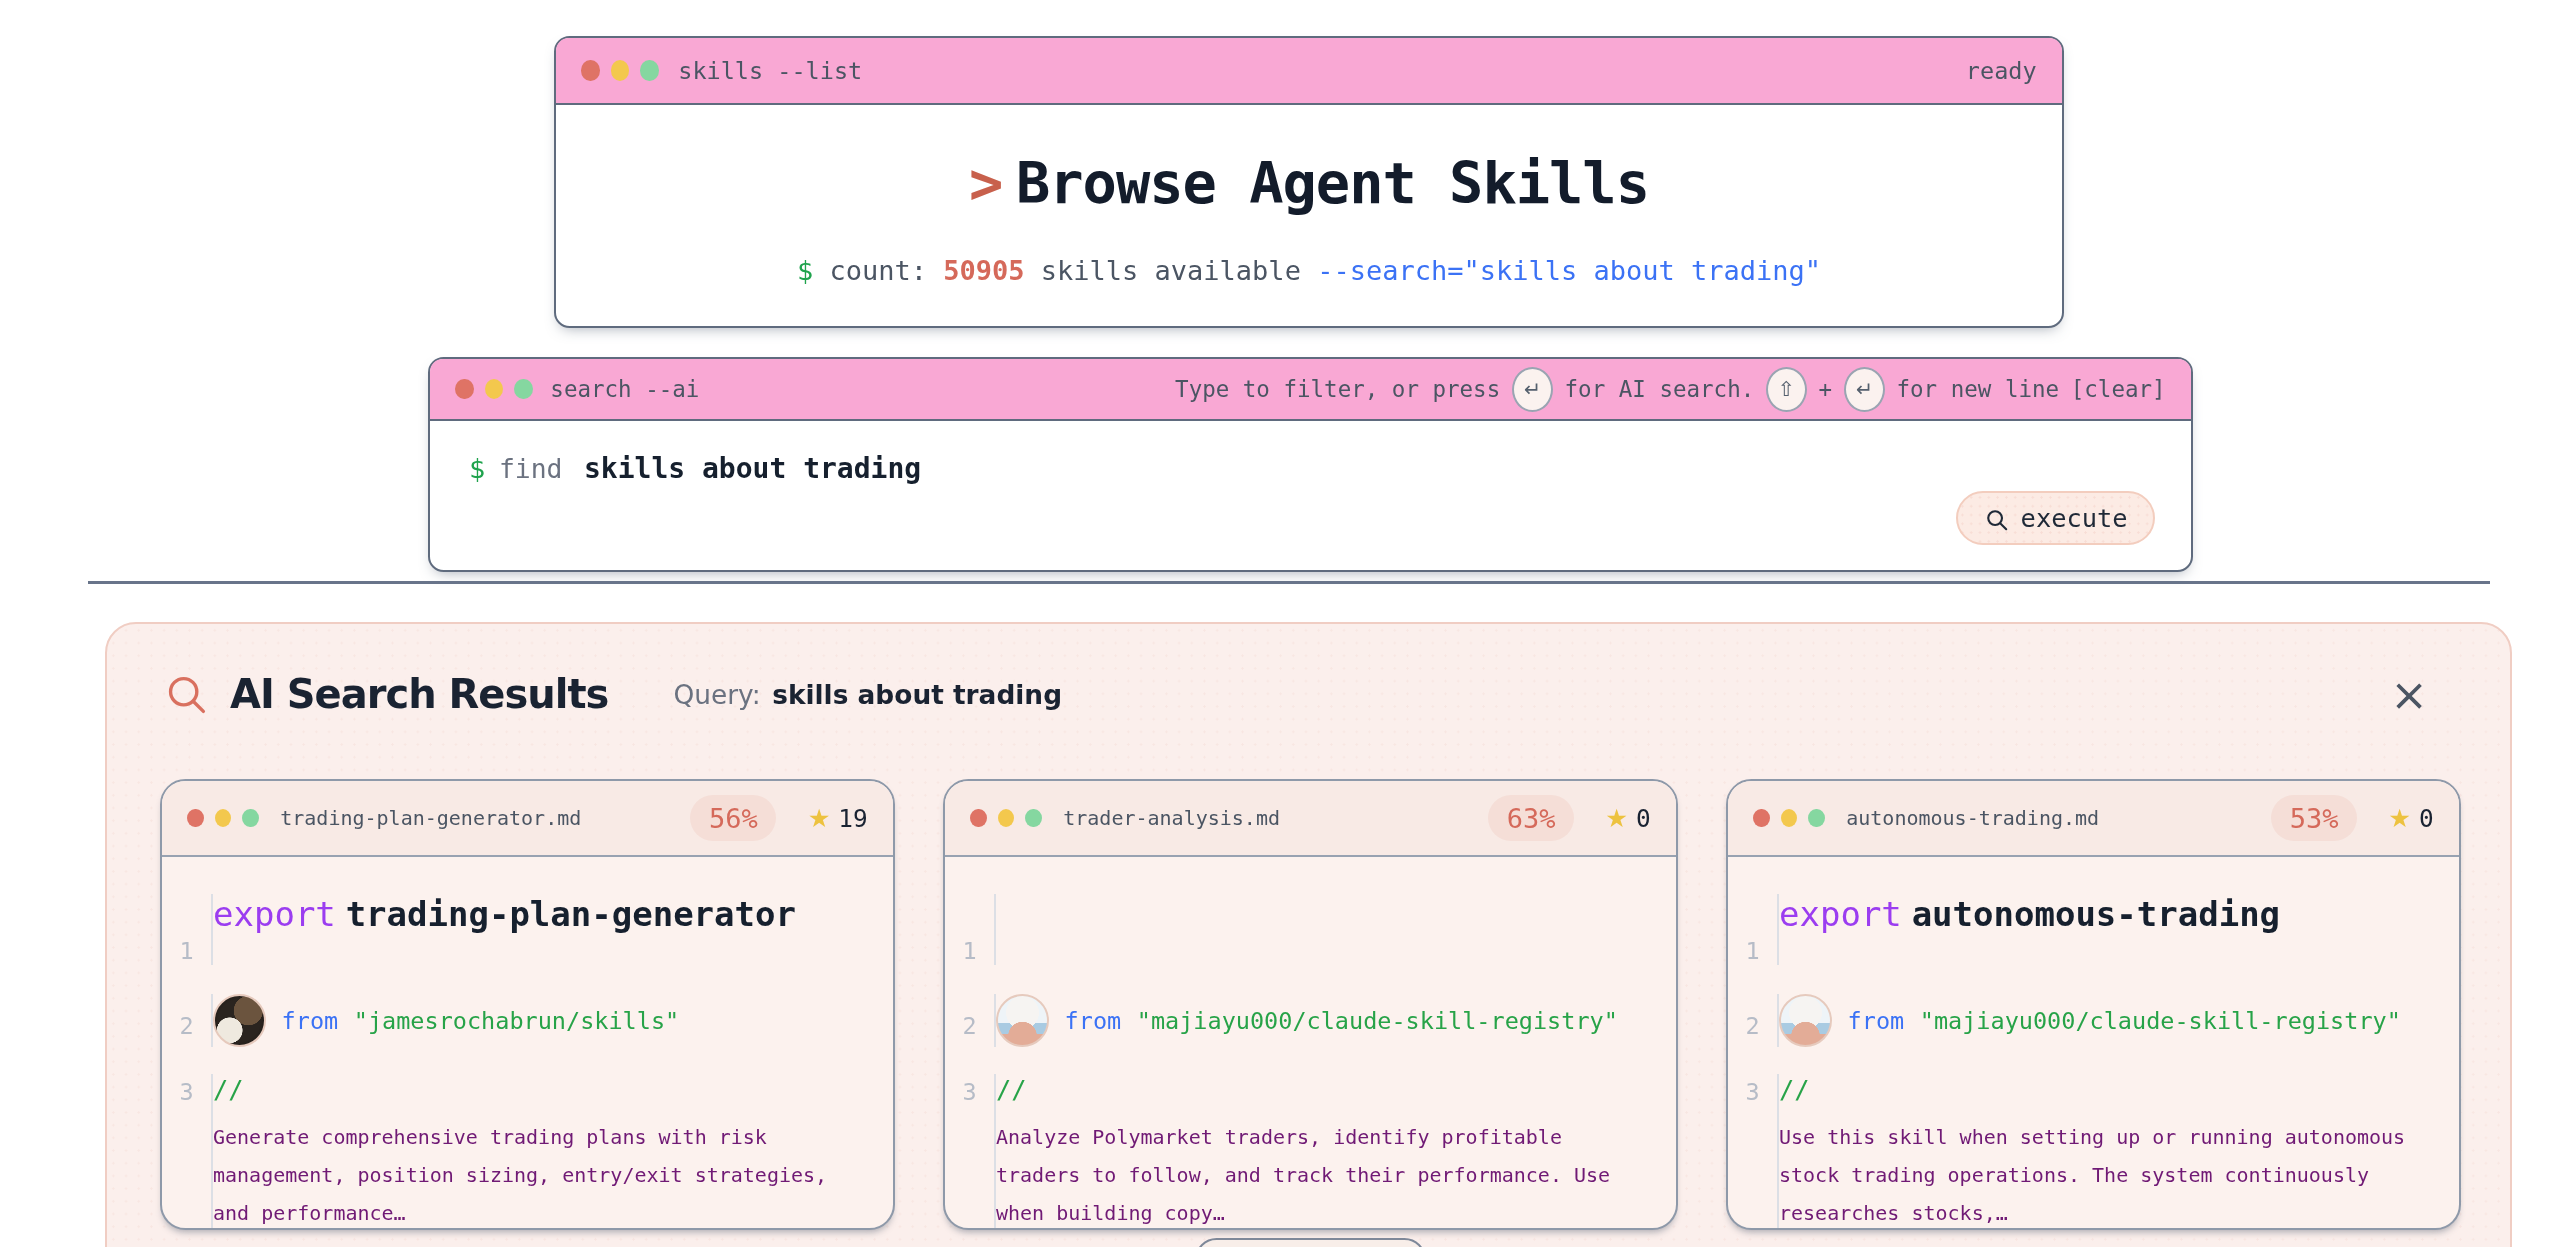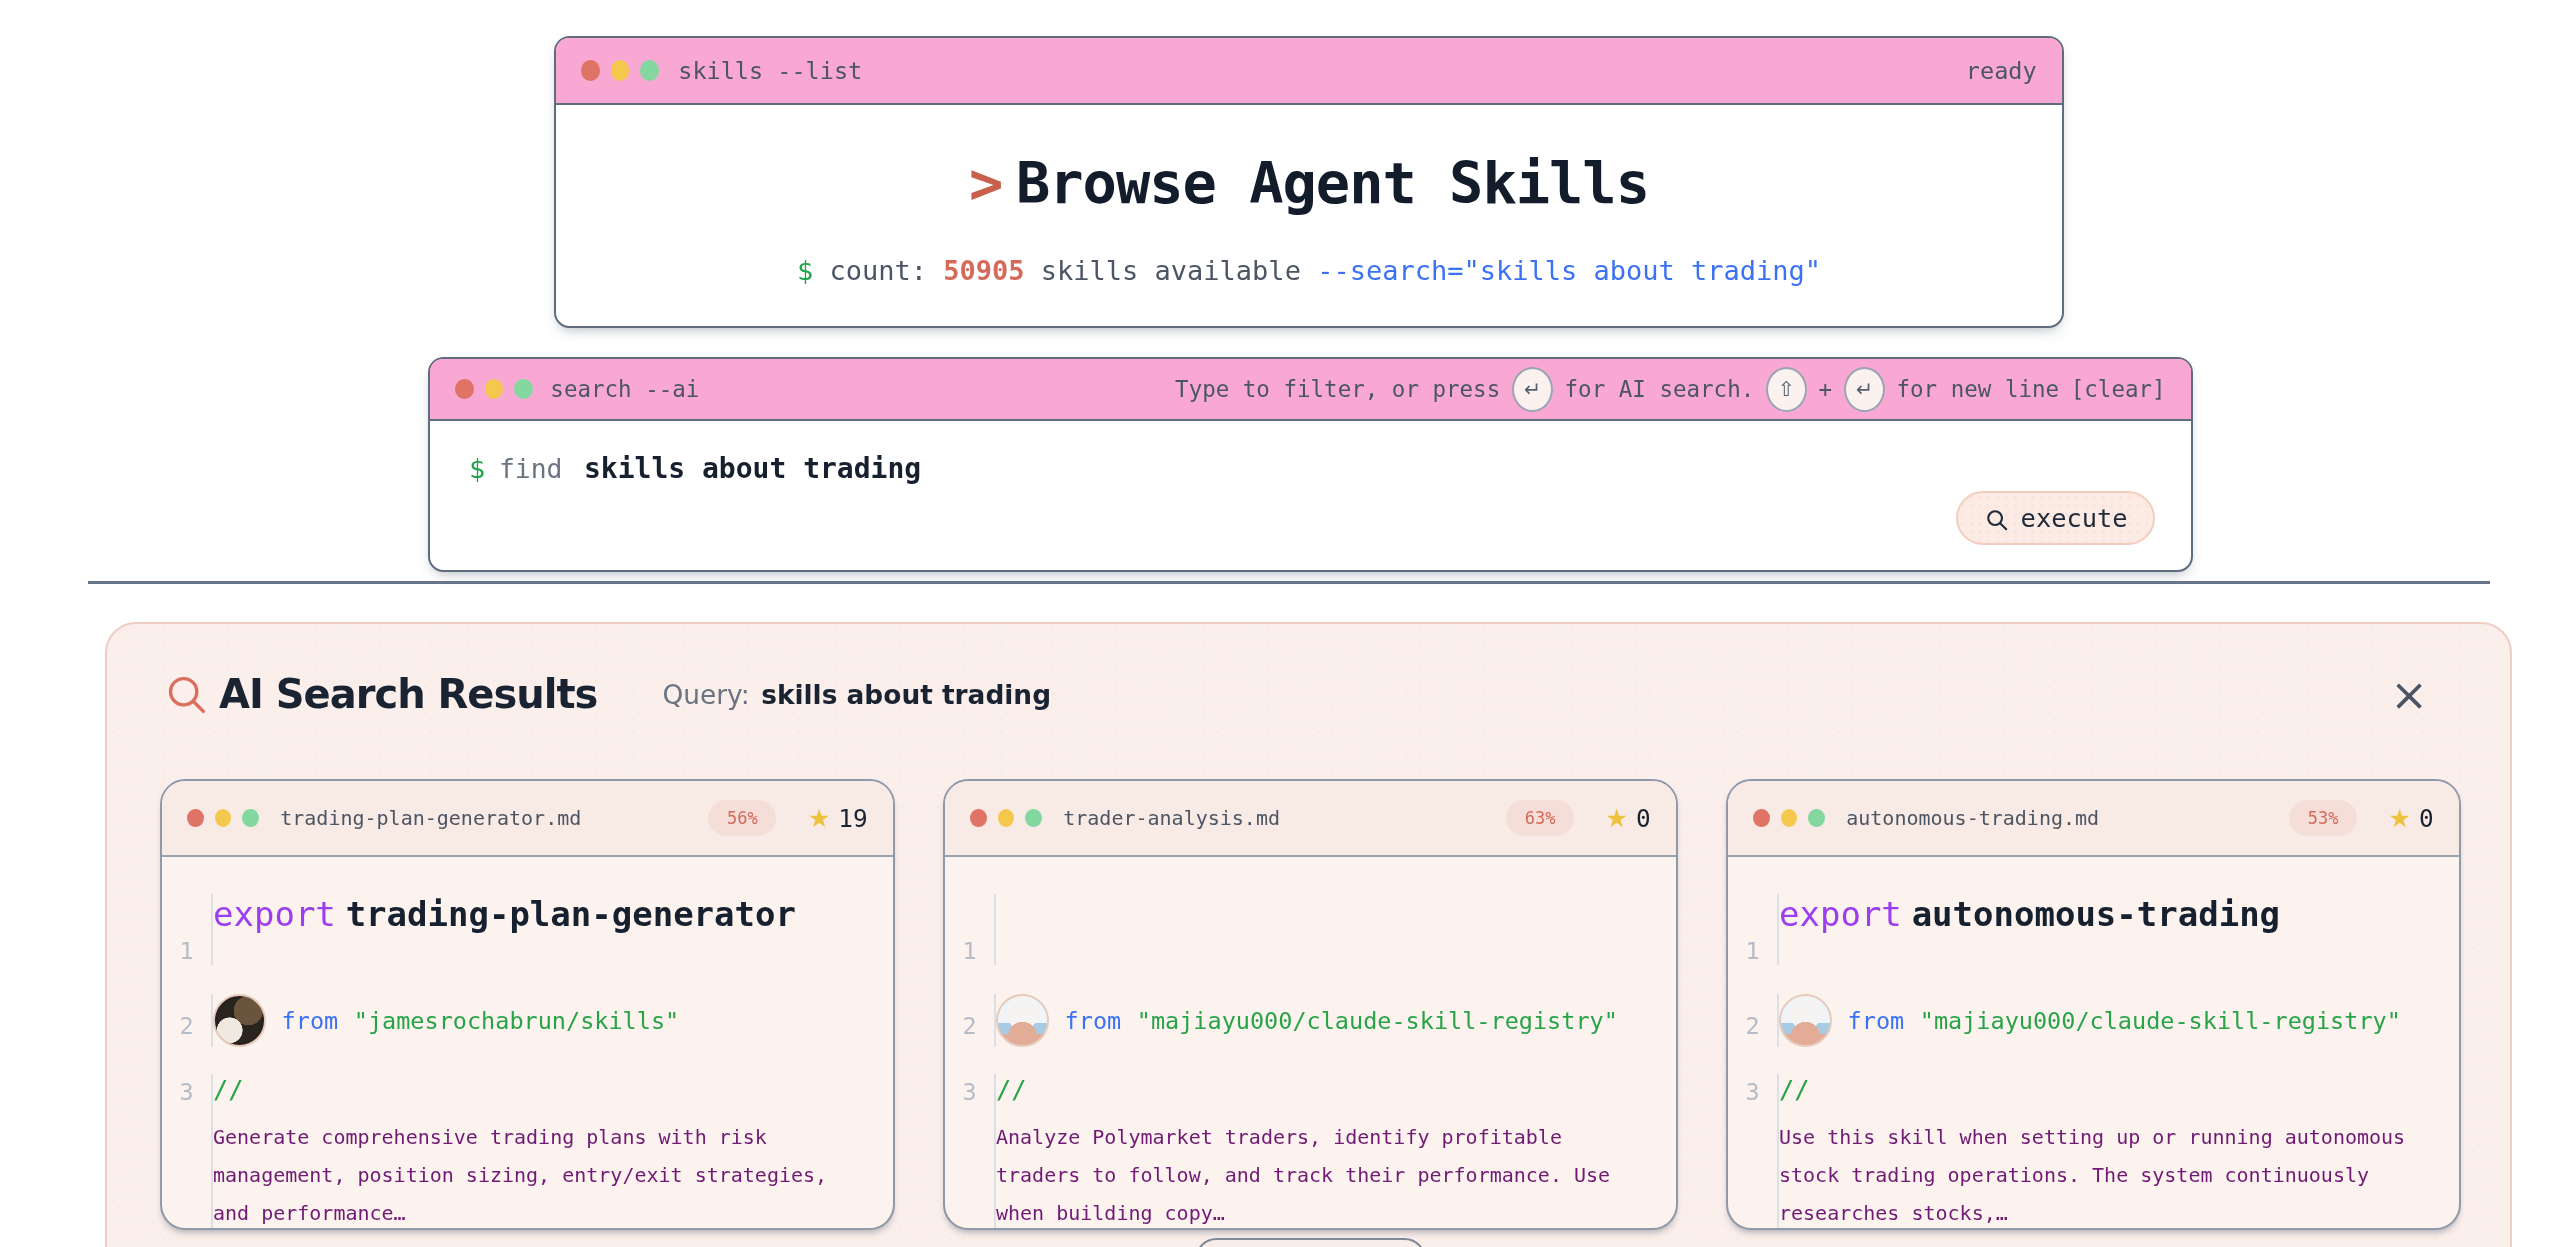--- a/index.html
+++ b/index.html
@@ -52,38 +52,38 @@
   
   .divider { position:absolute; left:88px; top:581px; width:2402px; height:2.9px; background:#68748a; }
 
   
   .panel { position:absolute; left:105px; top:622px; width:2407px; height:687px;
            background:#fbefec; border:2.9px solid #f0cdc3; border-radius:31px;
            background-image:radial-gradient(rgba(213,130,112,.08) 1.3px, transparent 1.3px);
            background-size:12.7px 12.7px; }
   .panel-header { display:flex; align-items:center; padding:47px 82px 0 57px;
                   font-family:"DejaVu Sans", sans-serif; }
-  .panel-title { font-size:40px; font-weight:800; color:#1a2332; letter-spacing:-1px; margin-left:10px; }
+  .panel-title { font-size:40px; font-weight:800; color:#1a2332; letter-spacing:-1px; margin-left:21px; }
   .query { margin-left:65px; display:flex; align-items:baseline; gap:11.7px; font-size:26.4px; }
   .query-label { color:#6b7280; }
   .query-value { color:#1a2332; font-weight:bold; }
   .close { margin-left:auto; font-size:45px; color:#4b5563; line-height:1;
            font-family:"DejaVu Sans", sans-serif; cursor:pointer; }
 
   
   .cards { position:absolute; left:53px; top:155px; display:flex; gap:48px; }
   .card { width:735px; height:451px; border:2.4px solid #8e99a9; border-radius:25.4px;
           background:#fcf2ee; overflow:hidden; display:flex; flex-direction:column;
           box-shadow:0 4.9px 7.8px -3.9px rgba(71,85,105,.45); cursor:pointer; }
   .card-header { height:76px; flex:none; display:flex; align-items:center; gap:11.7px;
                  padding:0 25.4px; background:#f8eae5; border-bottom:2px solid #98a2b1; }
   .card .dot { width:16.6px; height:18.6px; }
   .filename { font-size:20px; color:#4b5563; margin-left:9.8px; }
   .match-badge { margin-left:auto; padding:7.8px 18.6px; border-radius:977px; background:#f5ded7;
-                 color:#d5695a; font-size:17px; }
+                 color:#d5695a; font-size:27px; }
   .stars { display:flex; align-items:center; gap:7.8px; margin-left:19.6px; }
   .star-icon { color:#edc23f; font-size:25.4px; font-family:"DejaVu Sans", sans-serif; }
   .star-count { font-size:24.4px; color:#1a2332; }
 
   .card-body { flex:1; display:flex; flex-direction:column; }
   .code-row { display:flex; }
   .gutter { width:51px; flex:none; border-right:2px solid #dcdfe5; color:#b6bcc7;
             font-size:23.5px; text-align:center; }
   .row-1 { padding-top:37px; } .row-1 .gutter { padding-top:43px; }
   .row-2 { padding-top:29px; } .row-2 .gutter { padding-top:17.6px; }

